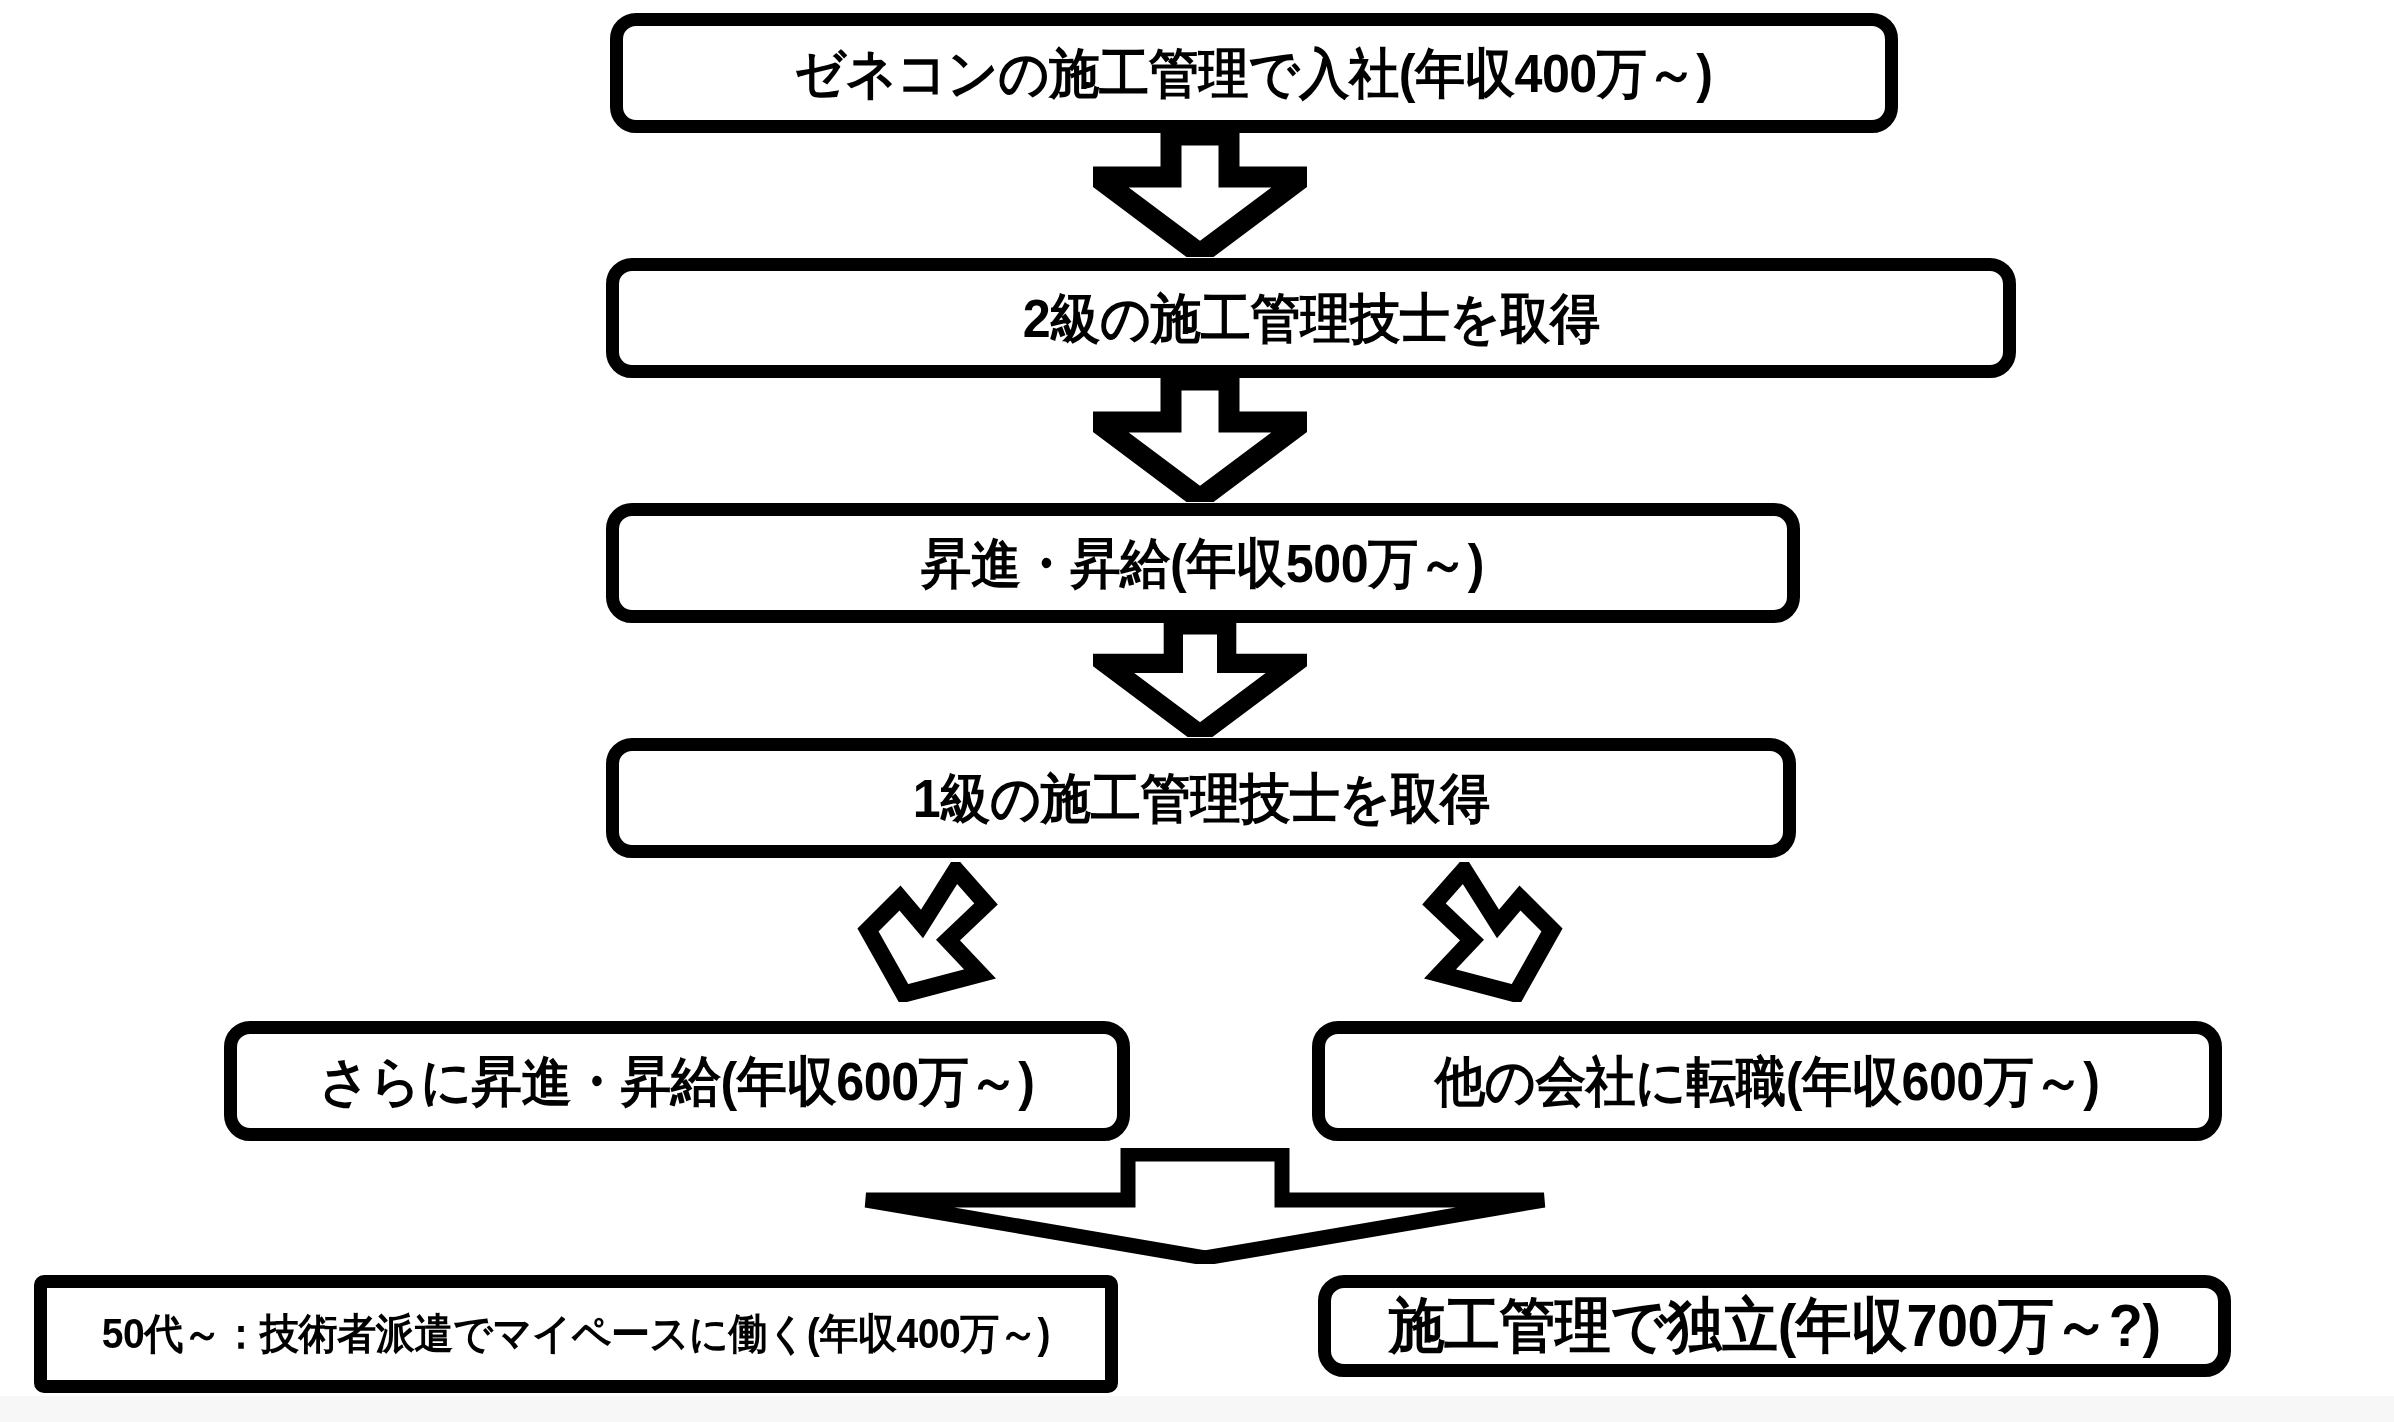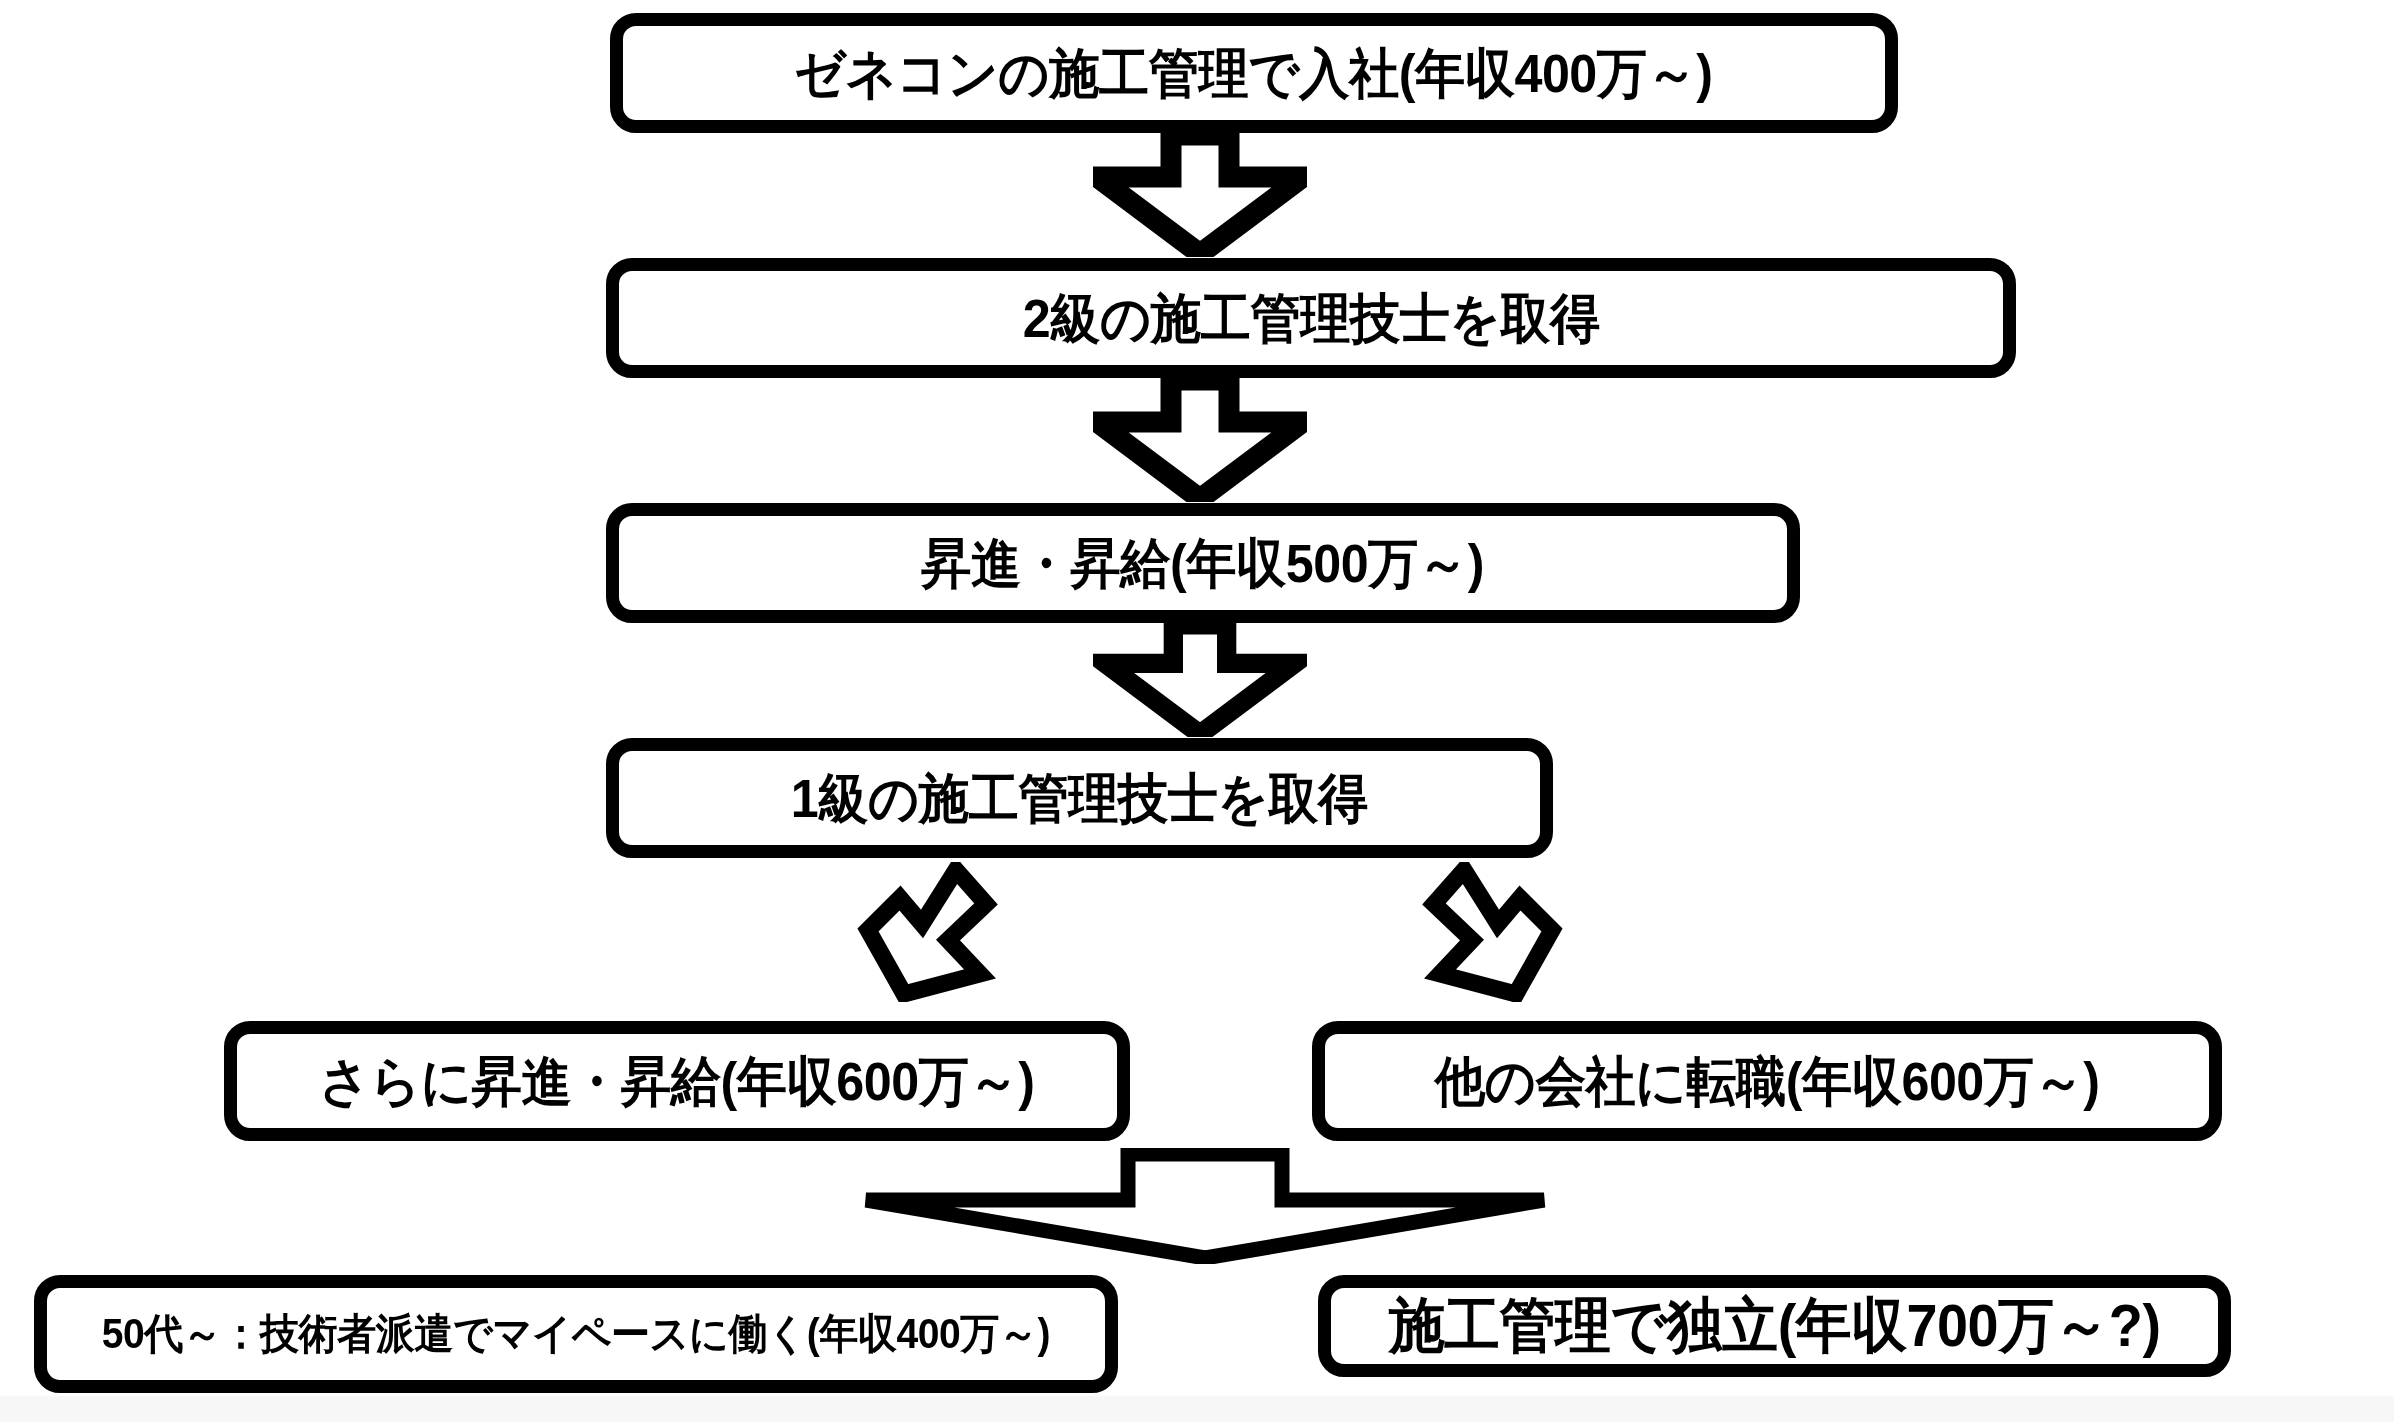--- a/index.html
+++ b/index.html
@@ -41,26 +41,26 @@
     line-height: 1;
   }
   .node .label {
     display: block;
     transform: scaleX(0.93);
   }
   
   #node-entry   { left: 610px;  top: 13px;   width: 1288px; height: 120px; font-size: 54px; }
   #node-lic2    { left: 606px;  top: 258px;  width: 1410px; height: 120px; font-size: 54px; }
   #node-promo1  { left: 606px;  top: 503px;  width: 1194px; height: 120px; font-size: 54px; }
-  #node-lic1    { left: 606px;  top: 738px;  width: 947px; height: 120px; font-size: 54px; text-align: right; }
+  #node-lic1    { left: 606px;  top: 738px;  width: 1190px; height: 120px; font-size: 54px; text-align: right; }
   
   #node-promo2  { left: 224px;  top: 1021px; width: 906px;  height: 120px; font-size: 54px; }
   #node-change  { left: 1312px; top: 1021px; width: 910px;  height: 120px; font-size: 54px; justify-content: center; }
   
-  #node-dispatch { left: 34px;   top: 1275px; width: 1084px; height: 118px; font-size: 42px; }
+  #node-dispatch { left: 34px;   top: 1275px; width: 1084px; height: 118px; font-size: 42px; border-radius: 10px; }
   #node-indep    { left: 1318px; top: 1275px; width: 913px;  height: 102px; font-size: 60px; }
 
   .arrow {
     position: absolute;
   }
   .arrow svg { display: block; }
 
   
   #arrow-1 { left: 1093px; top: 133px; }
   #arrow-2 { left: 1093px; top: 378px; }

